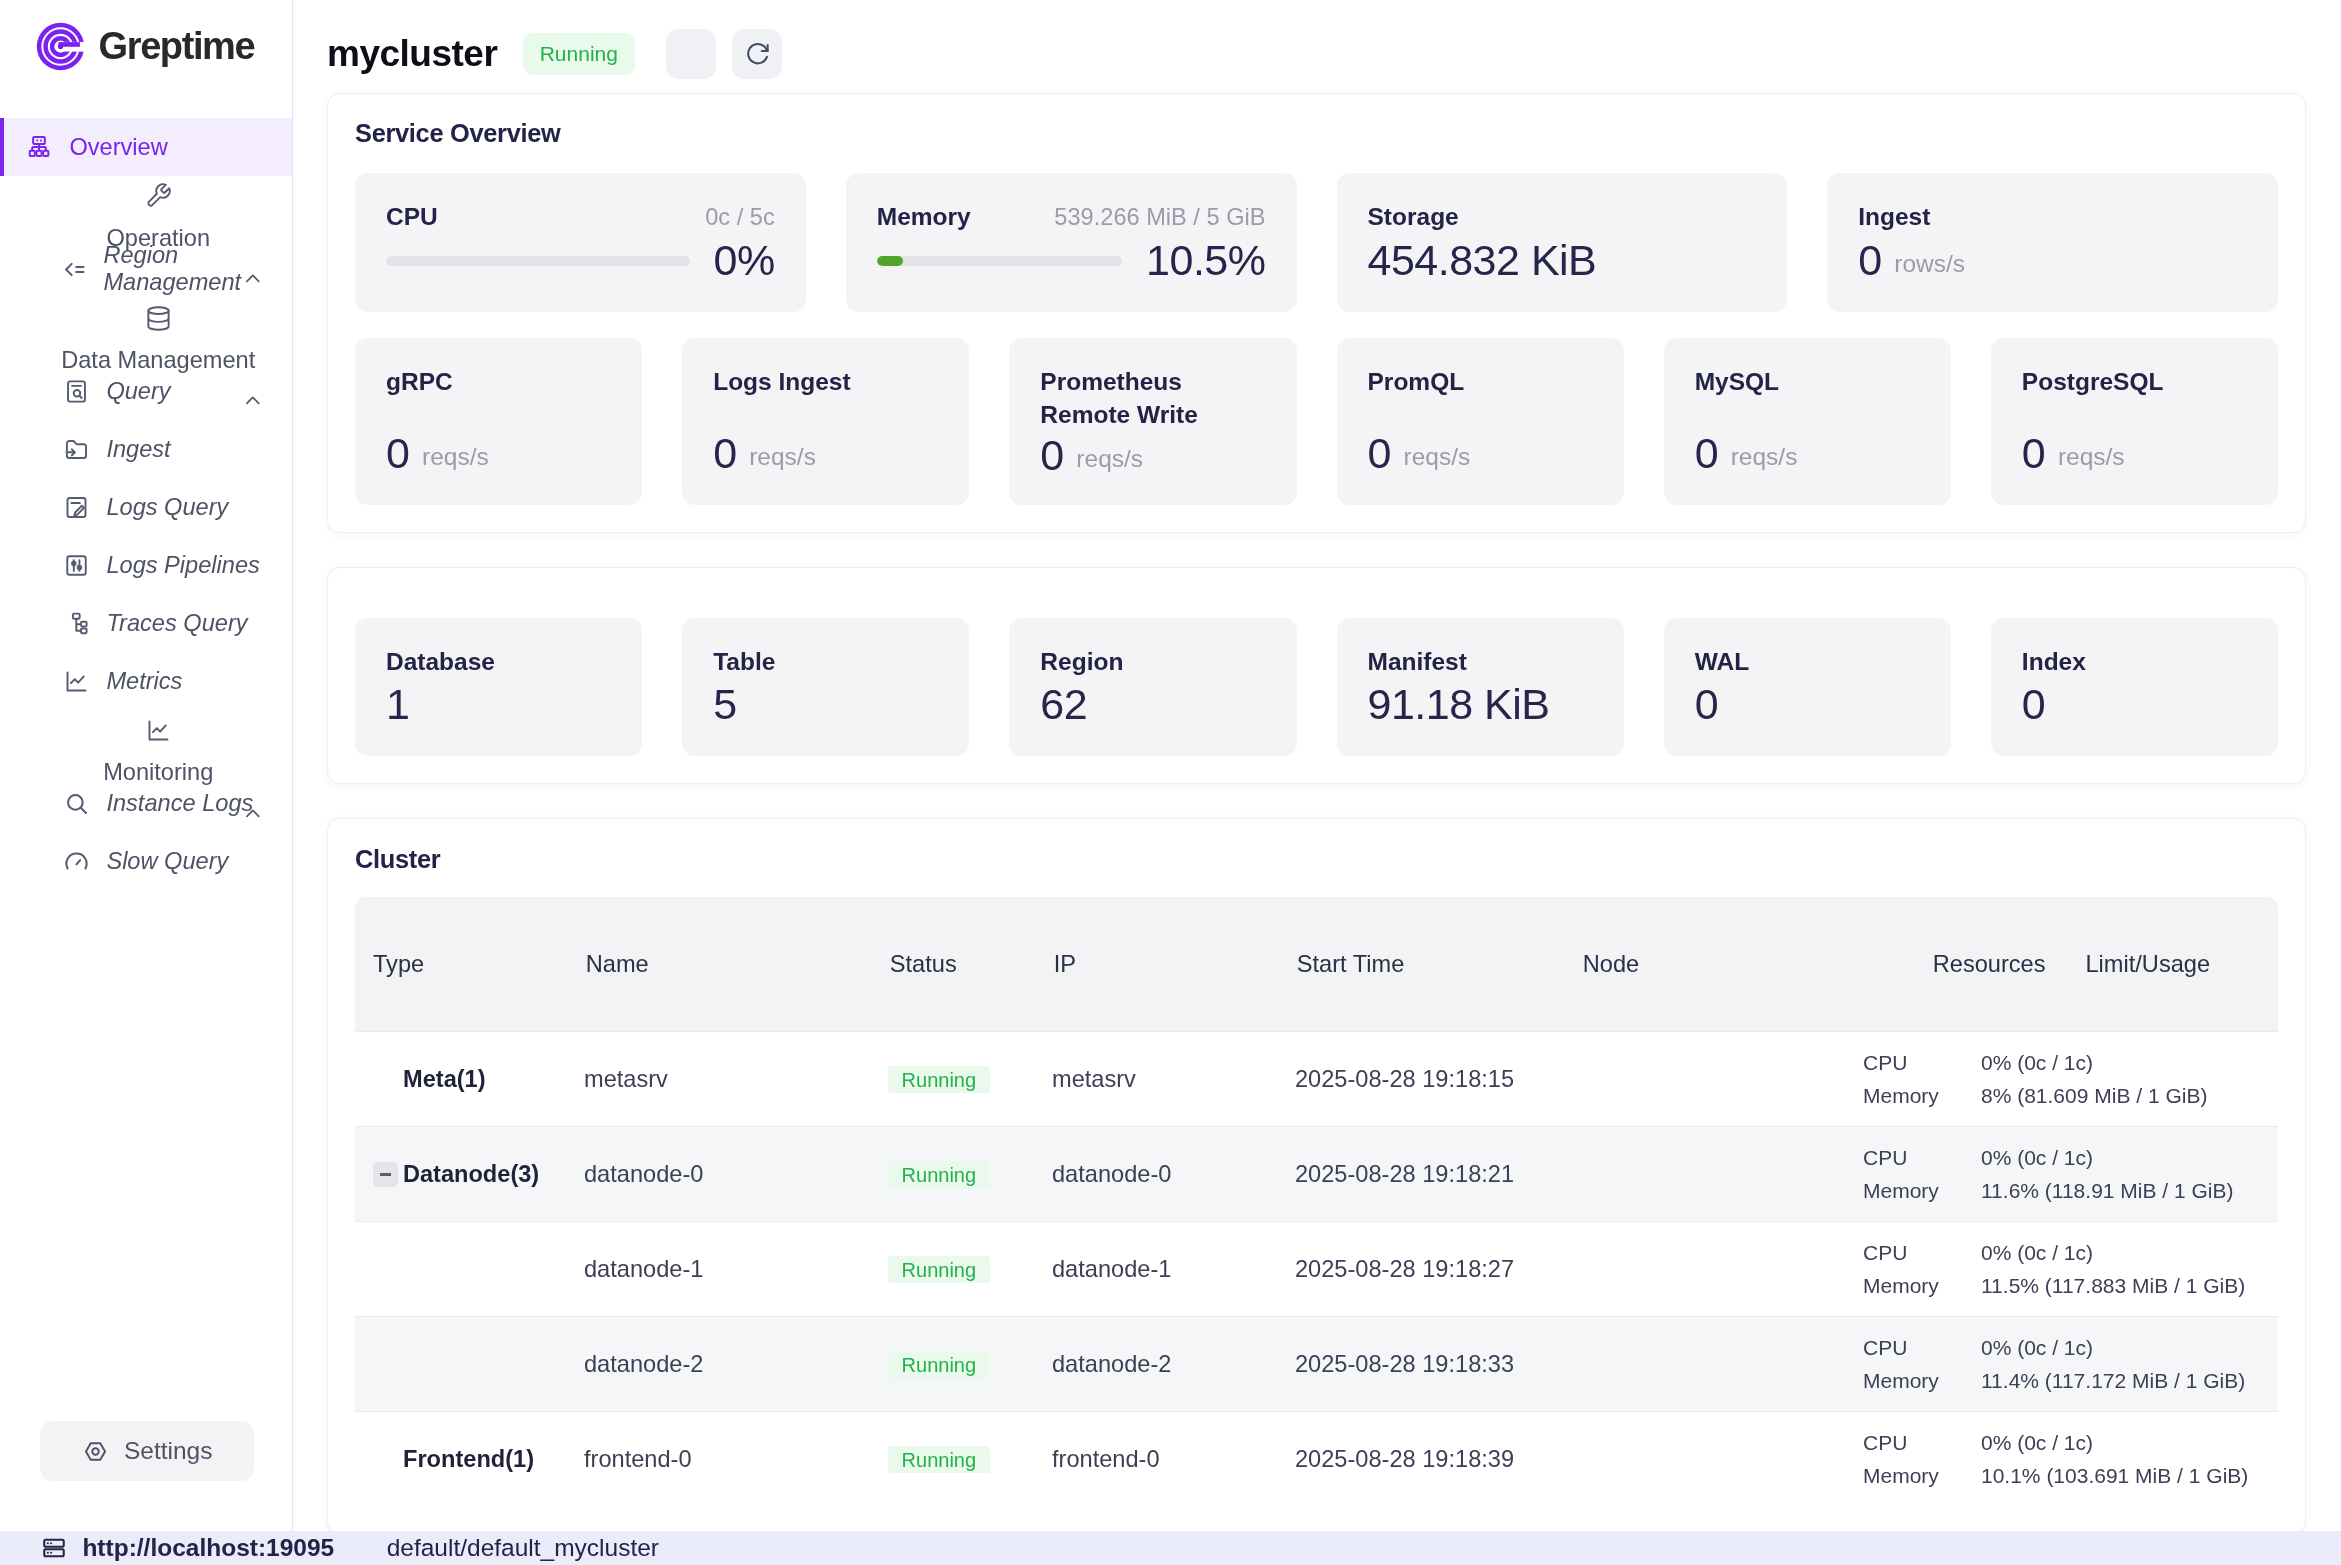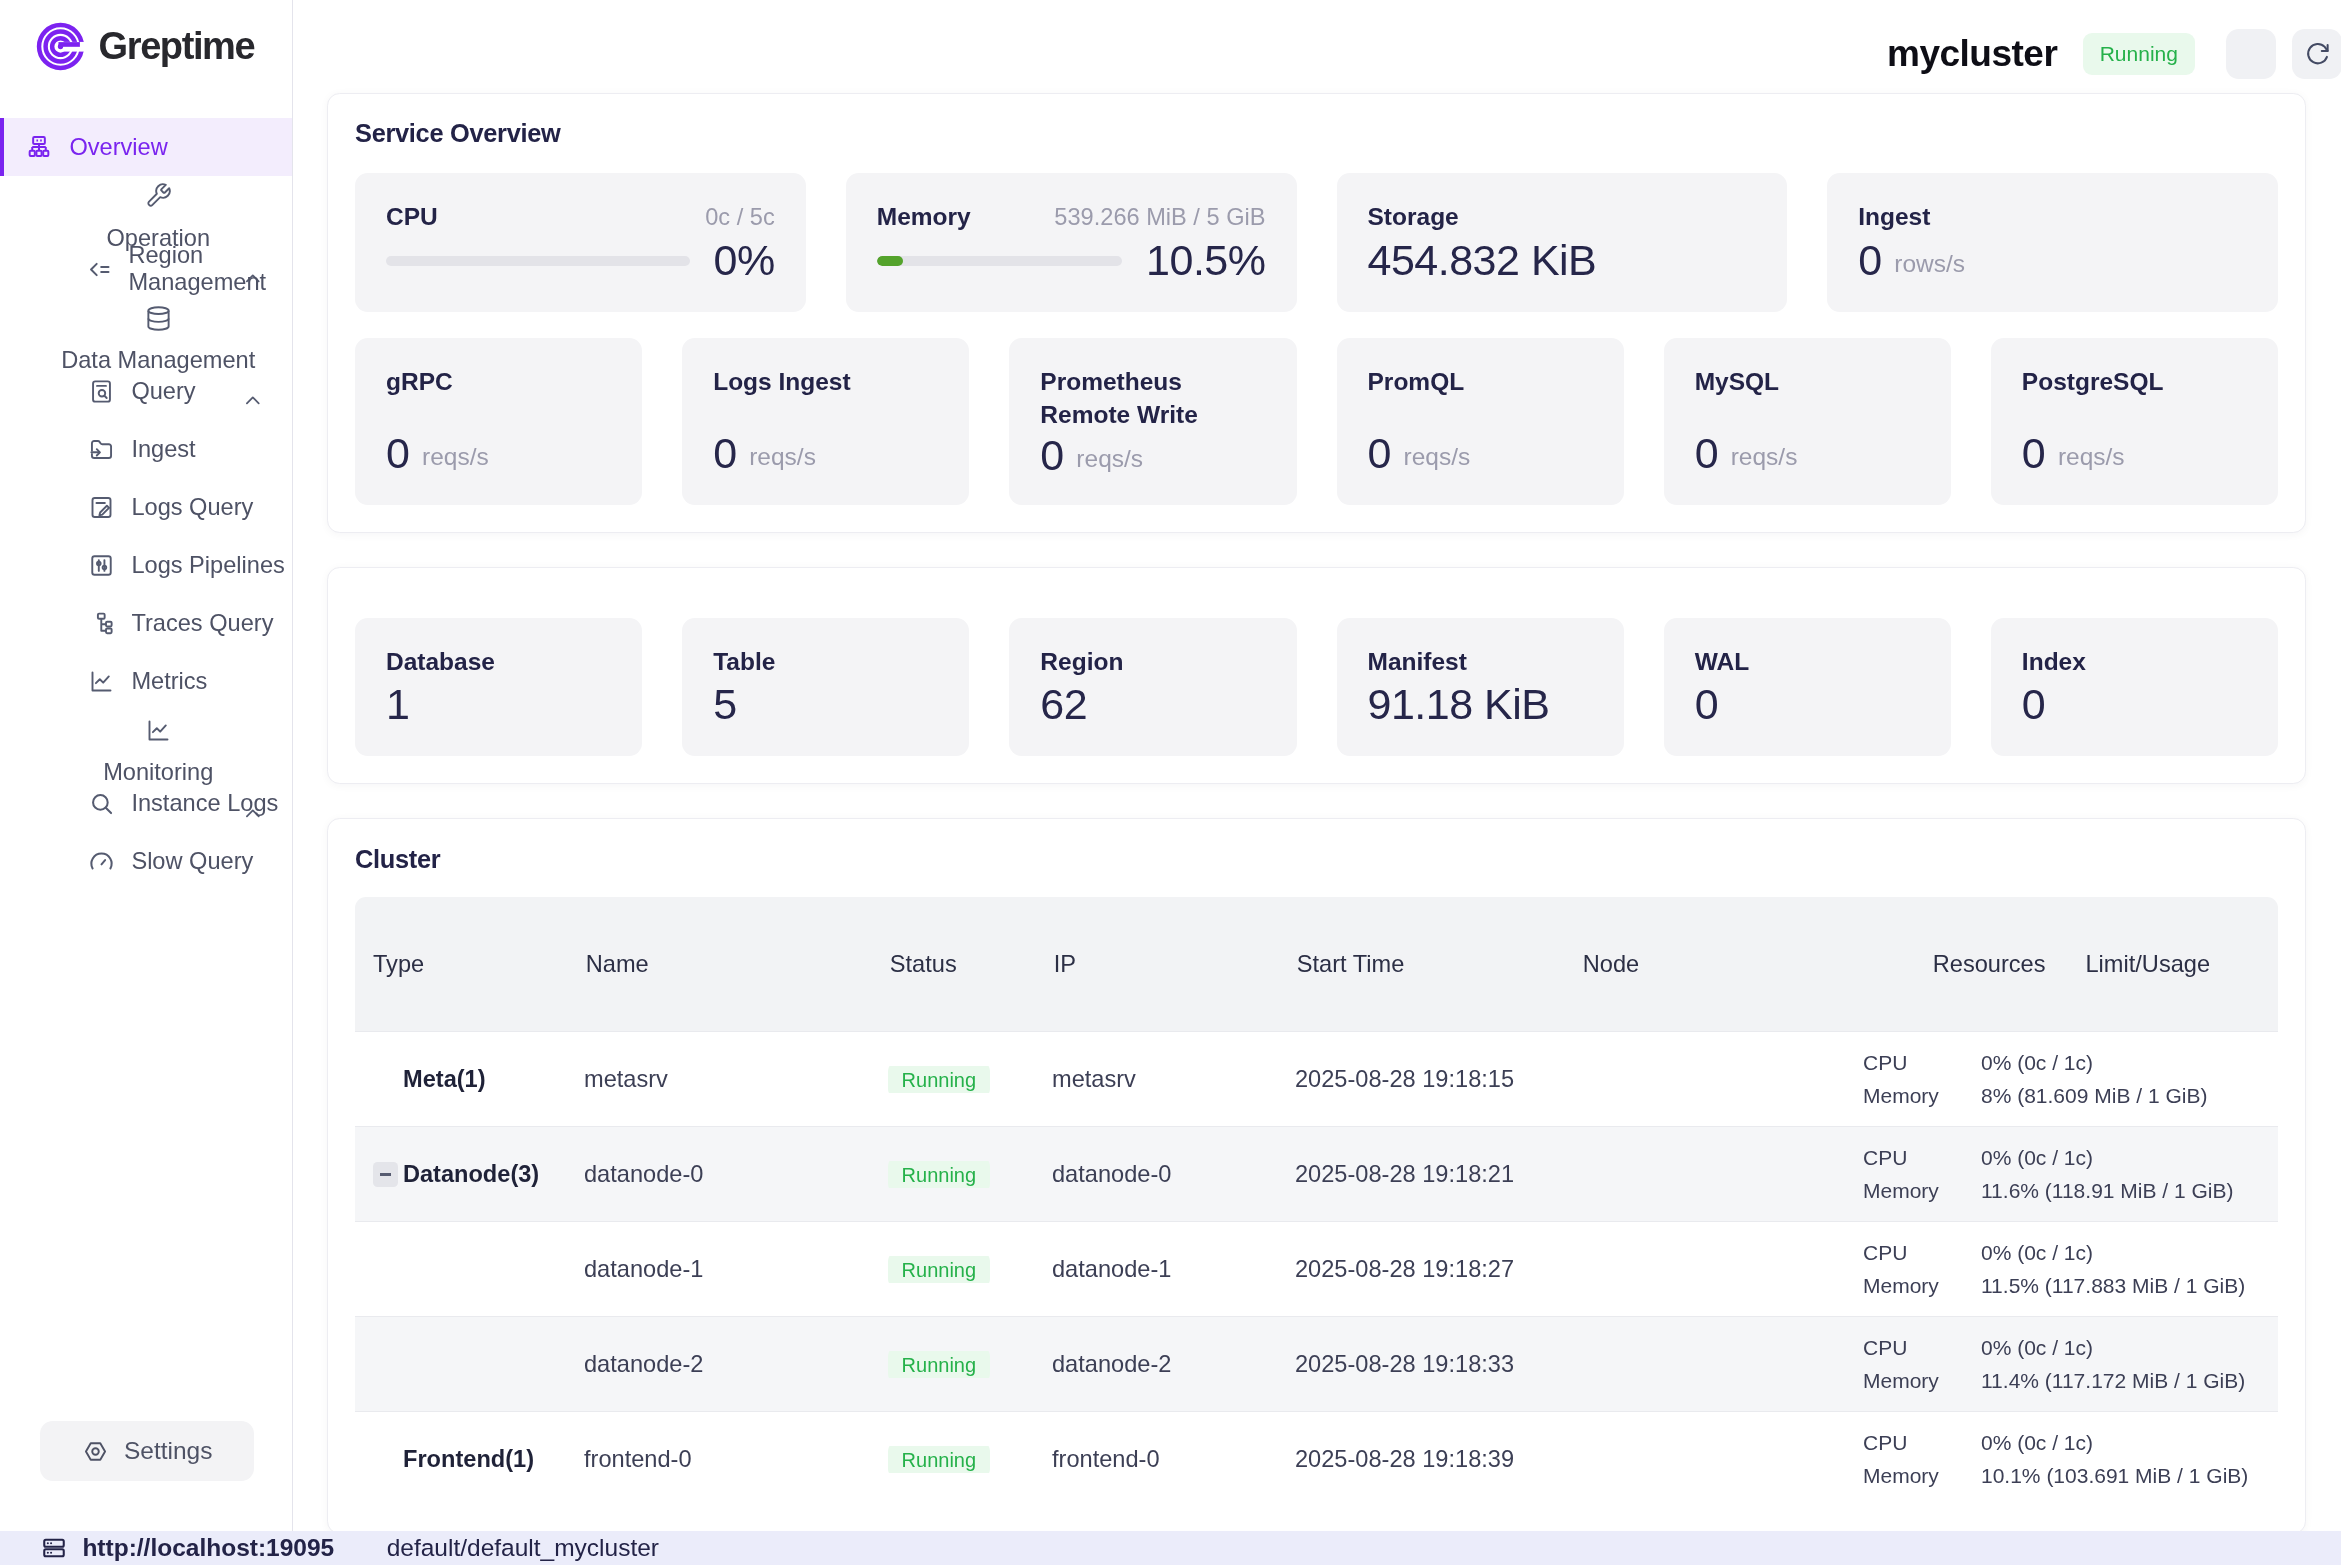--- a/index.html
+++ b/index.html
@@ -13,32 +13,32 @@
   .app{display:flex; width:100%; height:1531px;}
 
   
   .sidebar{width:293px; flex:0 0 293px; border-right:0.9px solid #e4e4ec; position:relative; background:#fff;}
   .logo{display:flex; align-items:center; gap:13.6px; padding:19px 0 0 36px; height:73px;}
   .logo-text{font-size:38px; font-weight:800; letter-spacing:-1.4px; color:#28282d;}
   .nav{margin-top:45px;}
   .nav-item{height:58px; display:flex; align-items:center; gap:15.4px; padding-left:24.5px;
     color:var(--side-text); font-size:23.6px; cursor:pointer; position:relative;}
   .nav-item .icon{display:flex; width:30px; justify-content:center; color:#555b70;}
-  .nav-item.child{padding-left:86px;}
+  .nav-item.child{padding-left:61px;font-style:italic;}
   .nav-item.grp{margin-top:6.3px;flex-direction:column;}
   .nav-item .chev{margin-left:auto; margin-right:27px; color:#555b70; display:flex;}
   .nav-item.active{background:var(--accent-bg); color:var(--accent); border-left:4.5px solid var(--accent); padding-left:20px;}
   .nav-item.active .icon{color:var(--accent);}
   .settings-btn{position:absolute; left:40px; bottom:50px; width:214px; height:60px; border:none;
     background:#f3f3f5; border-radius:12.7px; display:flex; align-items:center; justify-content:center;
     gap:15.4px; font-size:24.5px; color:var(--side-text); cursor:pointer; font-family:inherit;}
 
   
   .main{flex:1; padding-left:34px; overflow:hidden;}
-  .page-header{height:78px; margin-top:14.5px; display:flex; align-items:center; gap:25.4px;justify-content:flex-end;}
+  .page-header{height:78px; margin-top:14.5px; display:flex; align-items:center; gap:25.4px;}
   .page-header h1{font-size:37px; font-weight:800; color:#0e0e16; letter-spacing:-0.5px;}
   .badge{background:var(--success-bg); color:#25b14a; font-size:21px; padding:9px 17px; border-radius:9px;}
   .hbtns{display:flex; gap:16.3px; margin-left:5.4px;}
   .icon-btn{width:50px; height:50px; border:none; border-radius:12.7px; background:#f0f1f4;
     display:flex; align-items:center; justify-content:center; color:#434a63; cursor:pointer;}
 
   .card{width:1979px; border:0.9px solid #ededf2; border-radius:12.7px; padding:25.4px 27px 27px;
     margin-bottom:34px; box-shadow:0 1.8px 9px rgba(30,30,60,0.04); background:#fff;}
   .section-title{font-size:25.4px; font-weight:800; color:#232347; letter-spacing:-0.3px;}
   .metric-row{display:flex; gap:40px; margin-top:25.4px;}

